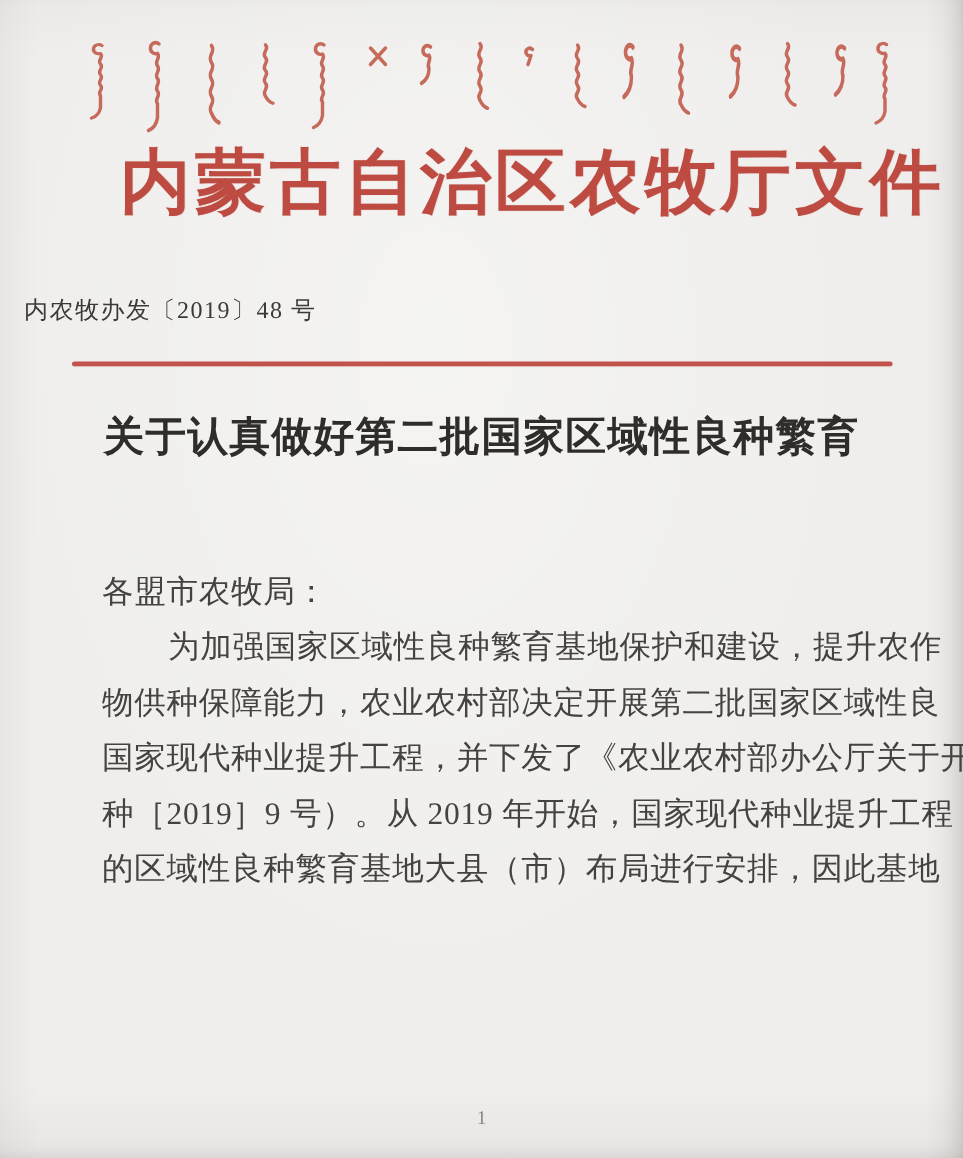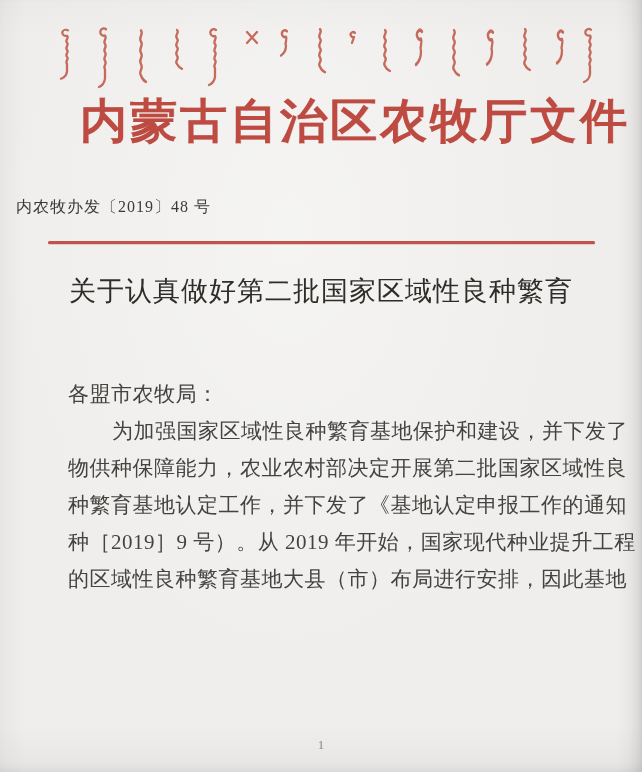--- a/index.html
+++ b/index.html
@@ -37,21 +37,21 @@
   }
   .red-rule{
     position:absolute;left:48px;top:241px;width:547px;height:3px;
     background:#c2534a;
     border-radius:2px;
     box-shadow:0 0.5px 0.5px rgba(160,60,50,0.4);
   }
   .doc-title{
     position:absolute;left:0;top:271px;width:100%;
     text-align:center;
-    font-size:27px;font-weight:400;
+    font-size:27px;font-weight:700;
     line-height:41px;
     color:#2f2d2a;
     letter-spacing:1px;
   }
   .body-block{
     position:absolute;left:68px;top:376px;width:508px;
     font-size:21px;
     color:#454340;
     letter-spacing:0.5px;
   }
@@ -108,22 +108,22 @@
   <div class="doc-number">内农牧办发〔2019〕48 号</div>
 
   <div class="red-rule"></div>
 
   <div class="doc-title">
     <div>关于认真做好第二批国家区域性良种繁育</div>
   </div>
 
   <div class="body-block">
     <div class="salutation">各盟市农牧局：</div>
-    <div class="bline indent">为加强国家区域性良种繁育基地保护和建设，并下发了</div>
+    <div class="bline indent">为加强国家区域性良种繁育基地保护和建设，提升农作</div>
     <div class="bline">物供种保障能力，农业农村部决定开展第二批国家区域性良</div>
-    <div class="bline">种繁育基地认定工作，并下发了《基地认定申报工作的通知</div>
+    <div class="bline">国家现代种业提升工程，并下发了《农业农村部办公厅关于开</div>
     <div class="bline">种［2019］9 号）。从 2019 年开始，国家现代种业提升工程</div>
     <div class="bline">的区域性良种繁育基地大县（市）布局进行安排，因此基地</div>
   </div>
 
   <div class="page-num">1</div>
 
 </div>
 
 </body></html>

